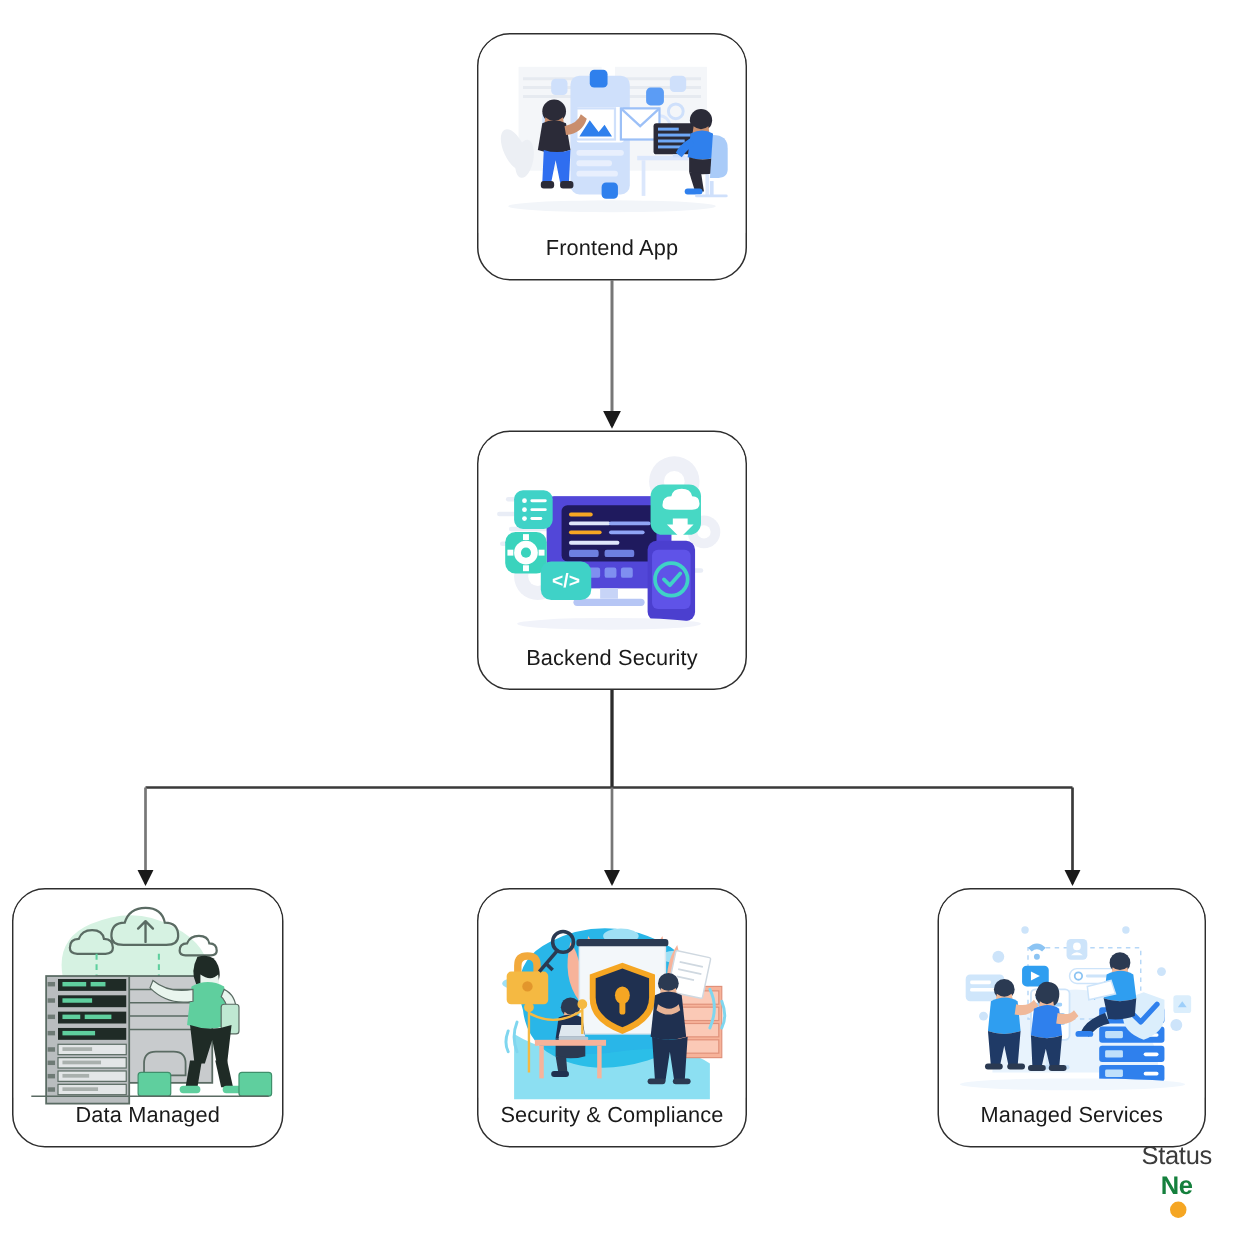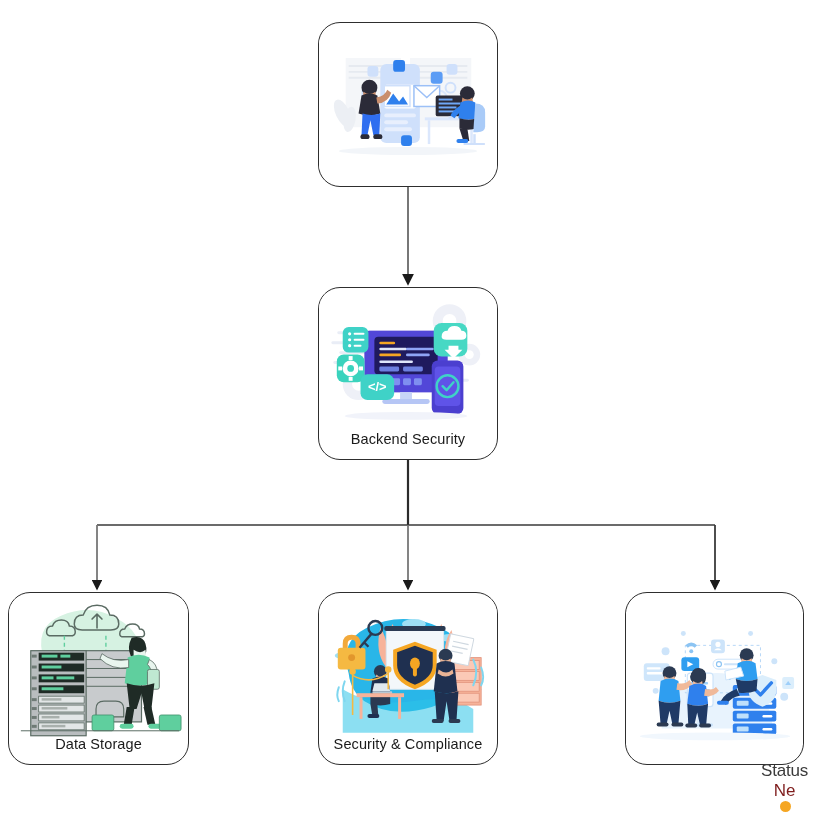--- a/index.html
+++ b/index.html
@@ -66,21 +66,21 @@
     position: absolute;
     right: 22px;
     bottom: 10px;
     display: flex;
     align-items: center;
     font-size: 17px;
     color: #3b3b3b;
     letter-spacing: -0.2px;
     flex-direction: column;
   }
-  #logo .logo-bold { font-weight: normal; color: #7f1d1d; }
+  #logo .logo-bold { font-weight: bold; color: #15803d; }
   #logo .logo-dot {
     width: 11px;
     height: 11px;
     border-radius: 50%;
     background: #f5a623;
     margin-left: 1.5px;
     display: inline-block;
   }
 </style>
 </head>
@@ -185,20 +185,21 @@
         <path d="M142 89 l4 13 h6 l-2 -13 z" fill="#2b2b38"></path>
         <rect x="139" y="100" width="12" height="4" rx="2" fill="#2f80ed"></rect>
 
         <path d="M158 64 q10 0 10 9 v14 q0 6 -8 6 h-4 z" fill="#a9cbf8"></path>
         <rect x="156" y="95" width="2.5" height="10" fill="#cfe0fb"></rect>
         <rect x="146" y="104" width="22" height="2" rx="1" fill="#cfe0fb"></rect>
       </g>
 
       <ellipse cx="90" cy="112" rx="70" ry="4" fill="#f2f5f9"></ellipse>
     </svg>
+    <div class="node-label">Frontend App</div>
   </div>
 
   <div class="node" id="node-backend">
     <svg class="node-illus" viewBox="0 0 180 135" preserveAspectRatio="xMidYMid meet">
       <rect x="0" y="0" width="180" height="135" fill="#ffffff"></rect>
 
       <g fill="#eef0f7">
         <circle cx="132" cy="28" r="17"></circle>
         <circle cx="132" cy="28" r="7" fill="#ffffff"></circle>
         <circle cx="40" cy="92" r="16"></circle>
@@ -358,21 +359,21 @@
       </g>
 
       <g>
         <path d="M88 112 q0 -8 8 -8 h12 q8 0 8 8 v8 h-28 z" fill="none" stroke="#5a6b63" stroke-width="1.2"></path>
         <rect x="84" y="118" width="22" height="16" rx="2" fill="#5fcf9e" stroke="#3f8f6b" stroke-width="0.8"></rect>
         <rect x="152" y="118" width="22" height="16" rx="2" fill="#5fcf9e" stroke="#3f8f6b" stroke-width="0.8"></rect>
       </g>
 
       <line x1="12" y1="134" x2="172" y2="134" stroke="#5a6b63" stroke-width="1"></line>
     </svg>
-    <div class="node-label">Data Storage</div>
+    <div class="node-label">Data Managed</div>
   </div>
 
   <div class="node" id="node-security">
     <svg class="node-illus" viewBox="0 0 180 135" preserveAspectRatio="xMidYMid meet">
       <rect x="0" y="0" width="180" height="135" fill="#ffffff"></rect>
 
       <path d="M30 76 q-10 -32 18 -46 q32 -16 66 -4 q36 13 34 44 q-2 30 -34 40 q-40 12 -68 -6 q-14 -10 -16 -28 z" fill="#29b6e8"></path>
       <path d="M24 92 q30 18 70 12 q42 -6 62 8 l0 24 h-132 z" fill="#2ec5e8" opacity="0.55"></path>
 
       <g fill="#9fe0f5">
@@ -575,20 +576,21 @@
         <path d="M62 93 q11 4 21 0 l-2 22 h-6 l-3 -13 l-3 13 h-6 z" fill="#1f3a66"></path>
         <rect x="60" y="113" width="12" height="4" rx="2" fill="#2b3a52"></rect>
         <rect x="74" y="113" width="12" height="4" rx="2" fill="#2b3a52"></rect>
       </g>
 
       <rect x="158" y="66" width="12" height="12" rx="2" fill="#dbeefc"></rect>
       <path d="M161 74 l3 -4 l3 4 z" fill="#9ecffa"></path>
 
       <ellipse cx="90" cy="126" rx="76" ry="4" fill="#f1f7fd"></ellipse>
     </svg>
+    <div class="node-label">Managed Services</div>
   </div>
 
   <div id="logo">
     <span>Status</span>
     <span class="logo-bold">Ne</span>
     <span class="logo-dot"></span>
   </div>
 
 </div>
 

